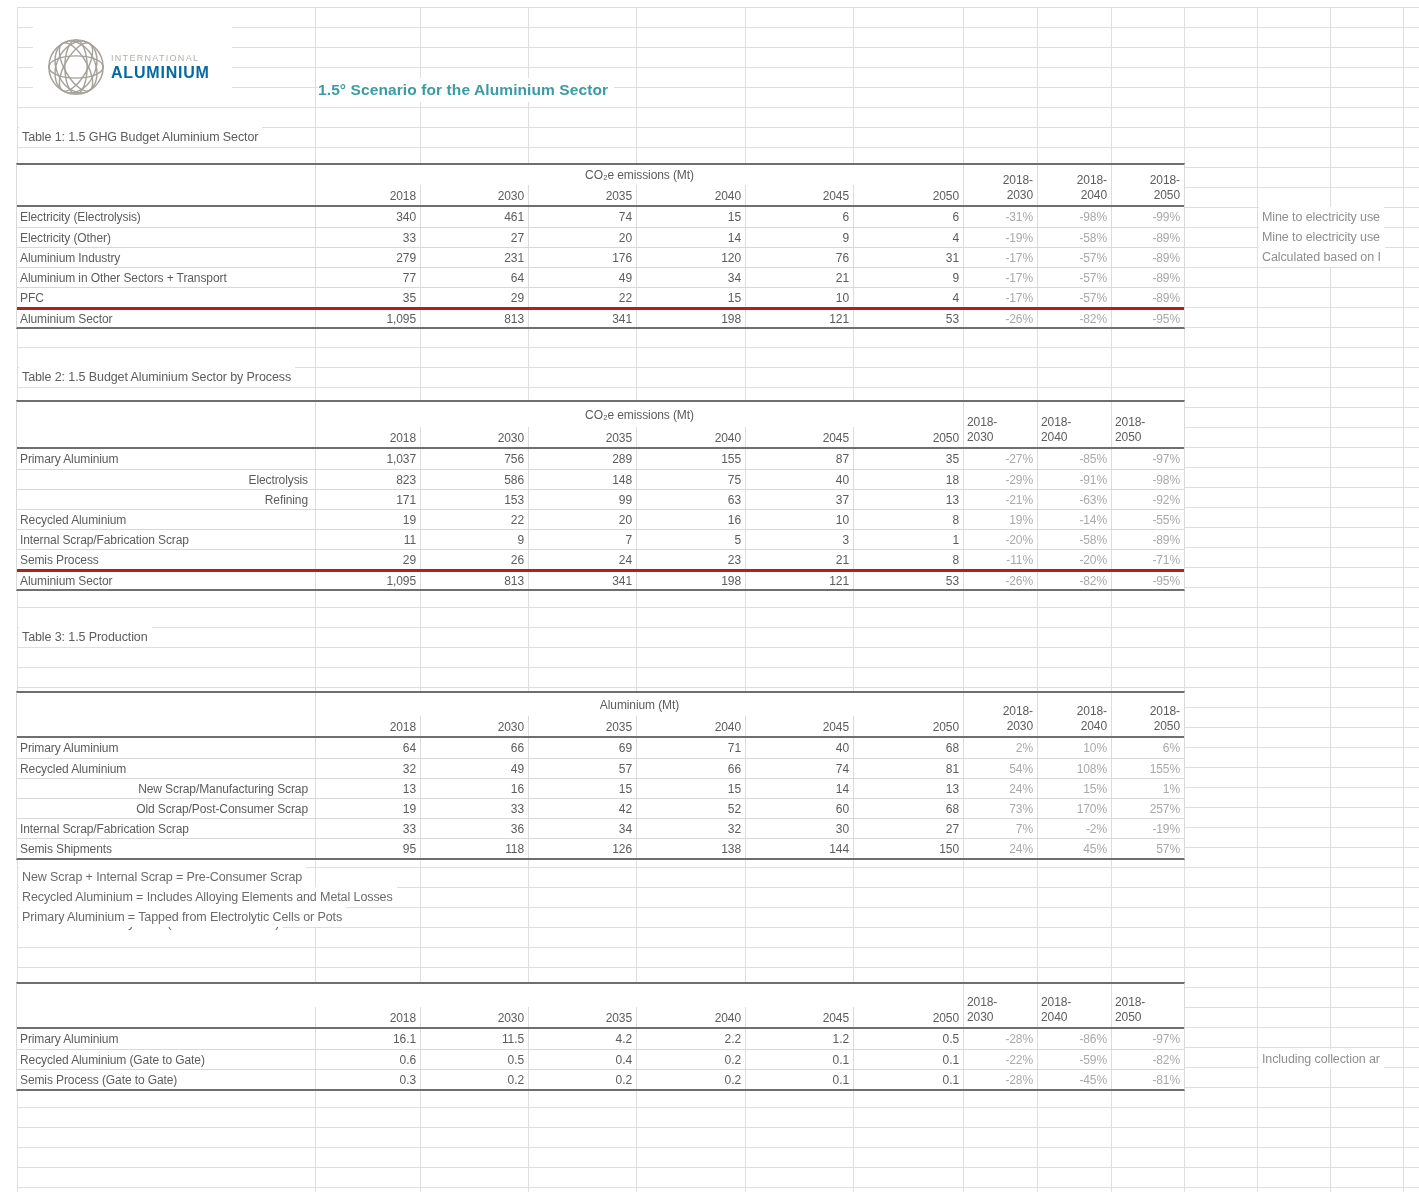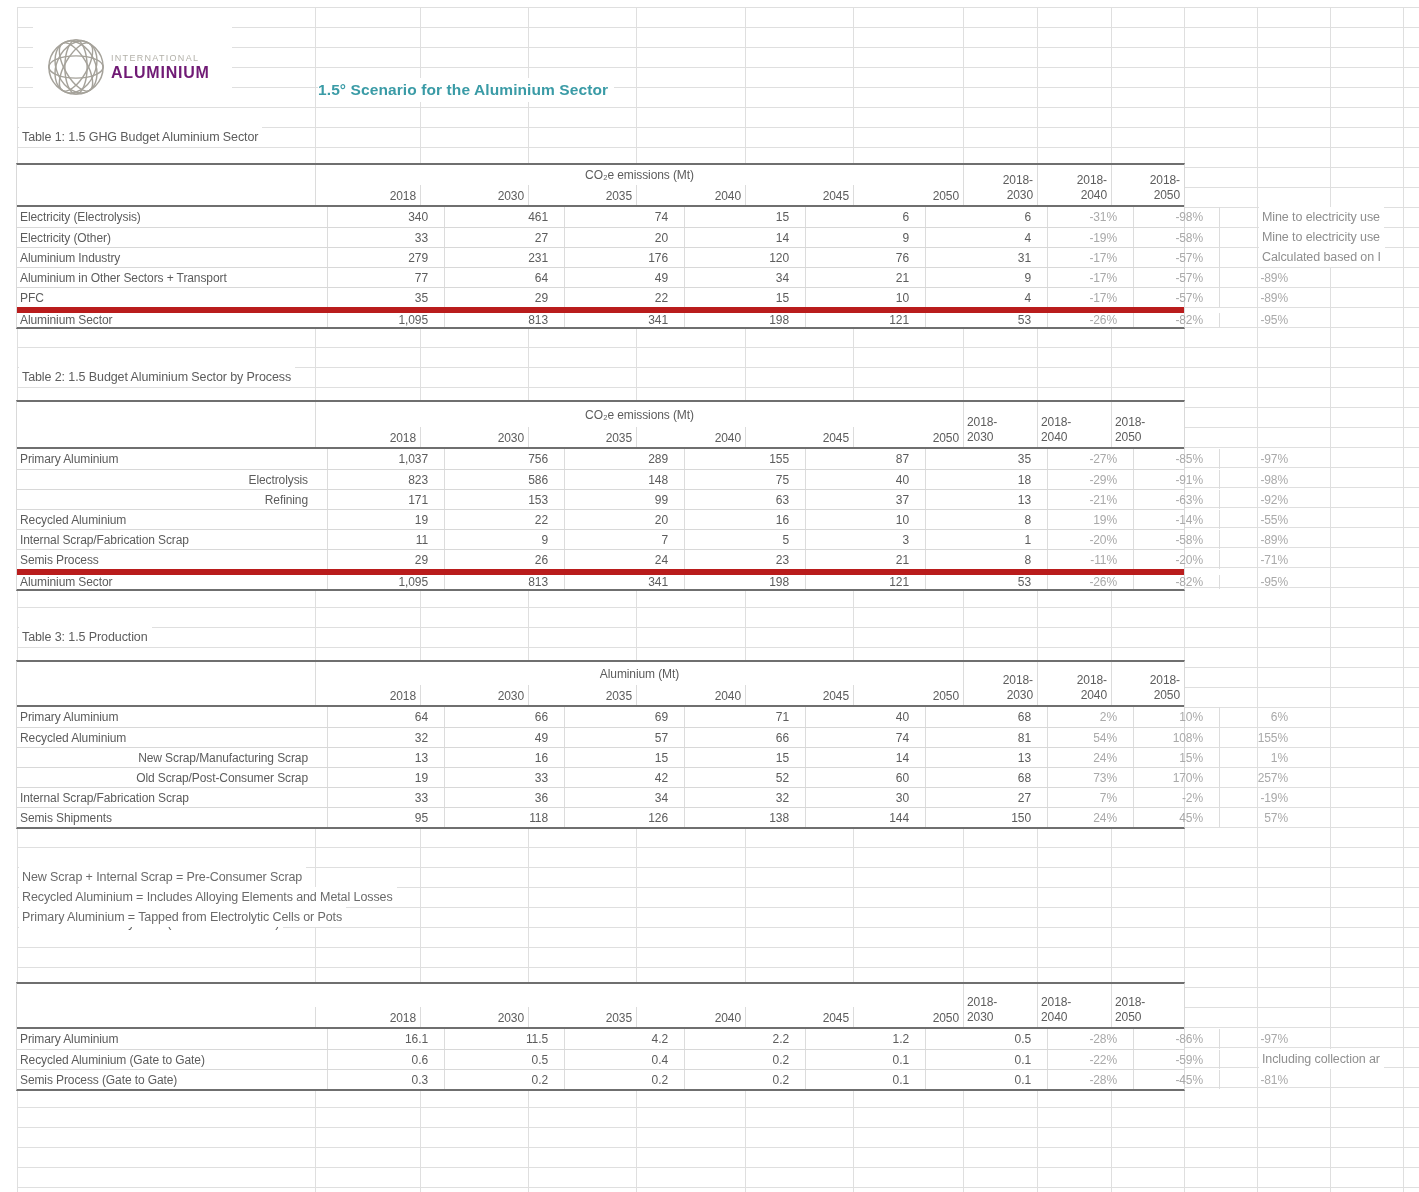--- a/index.html
+++ b/index.html
@@ -12,21 +12,21 @@
   }
   
   .gl-v{position:absolute;top:7px;bottom:0;width:1px;background:#dfdfdf;z-index:0;}
   .gl-h{position:absolute;left:17px;right:0;height:1px;background:#dfdfdf;z-index:0;}
 
   
   .logo-block{position:absolute;left:33px;top:27px;width:199px;height:80px;background:#ffffff;z-index:3;display:flex;align-items:center;}
   .globe{width:62px;height:64px;margin-left:12px;flex:none;}
   .logo-text{margin-left:4px;display:flex;flex-direction:column;justify-content:center;}
   .logo-line1{font-size:9px;letter-spacing:1.3px;color:#b3b1a9;line-height:11px;}
-  .logo-line2{font-size:16px;font-weight:bold;letter-spacing:0.8px;color:#701a75;line-height:18px;}
+  .logo-line2{font-size:16px;font-weight:bold;letter-spacing:0.8px;color:#0369a1;line-height:18px;}
 
   
   .sheet-title{
     position:absolute;left:318px;top:78px;height:24px;line-height:24px;
     font-size:15.5px;font-weight:bold;color:#3a9ba6;white-space:nowrap;
     background:#ffffff;z-index:2;padding-right:6px;letter-spacing:0.1px;
   }
 
   
   .cell-text{
@@ -39,23 +39,23 @@
   
   .xtable{
     position:absolute;left:16px;width:1169px;box-sizing:border-box;background:#ffffff;z-index:2;
     border-top:2px solid #6f6f6f;border-bottom:2px solid #6f6f6f;
     border-left:1px solid #d9d9d9;border-right:1px solid #d9d9d9;
     font-size:12px;letter-spacing:-0.1px;
   }
   .thead{display:grid;grid-template-columns:298px 105px 108px 108px 109px 108px 110px 74px 74px 73px;
     border-bottom:2px solid #6f6f6f;}
   .trow{display:grid;grid-template-columns:298px 105px 108px 108px 109px 108px 110px 74px 74px 73px;
-    height:20px;box-sizing:border-box;gap:12px;}
+    height:20px;box-sizing:border-box;}
   .trow + .trow{border-top:1px solid #d8d8d8;}
-  .trow.total{border-top:6px solid #b91c1c;}
+  .trow.total{border-top:3px solid #b91c1c;}
   .c{box-sizing:border-box;overflow:hidden;white-space:nowrap;display:flex;align-items:center;}
   .c.bl{border-left:1px solid #dcdcdc;}
   .lab{padding-left:3px;}
   .lab.indent{justify-content:flex-end;padding-right:7px;}
   .num{justify-content:flex-end;padding-right:4px;color:#5c5c5c;}
   .pct{justify-content:flex-end;padding-right:4px;color:#a9a9a9;}
   .unit-h{grid-column:2 / span 6;justify-content:center;border-left:1px solid #dcdcdc;}
   .year-h{justify-content:flex-end;align-items:flex-end;padding:0 4px 2px 0;}
   .delta-h{display:flex;flex-direction:column;justify-content:flex-end;padding-bottom:2px;line-height:15px;box-sizing:border-box;border-left:1px solid #dcdcdc;overflow:hidden;}
   .delta-h.al-right{align-items:flex-end;padding-right:4px;}
@@ -366,21 +366,21 @@
         <div class="c num bl">341</div>
         <div class="c num bl">198</div>
         <div class="c num bl">121</div>
         <div class="c num bl">53</div>
         <div class="c pct bl">-26%</div>
         <div class="c pct bl">-82%</div>
         <div class="c pct bl">-95%</div>
       </div>
     </div>
     <div class="cell-text" style="left: 19px; top: 627px;">Table 3: 1.5 Production</div>
-    <div class="xtable" style="top: 660px;">
+    <div class="xtable" style="top: 691px;">
       <div class="thead" style="grid-template-rows: 23px 20px;">
         <div class="c" style="grid-row: 1 / span 2;"></div>
         <div class="c unit-h" style="height: 23px;">Aluminium (Mt)</div>
         <div class="delta-h al-right" style="grid-row: 1 / span 2;">
           <span>2018-</span>
           <span>2030</span>
         </div>
         <div class="delta-h al-right" style="grid-row: 1 / span 2;">
           <span>2018-</span>
           <span>2040</span>

